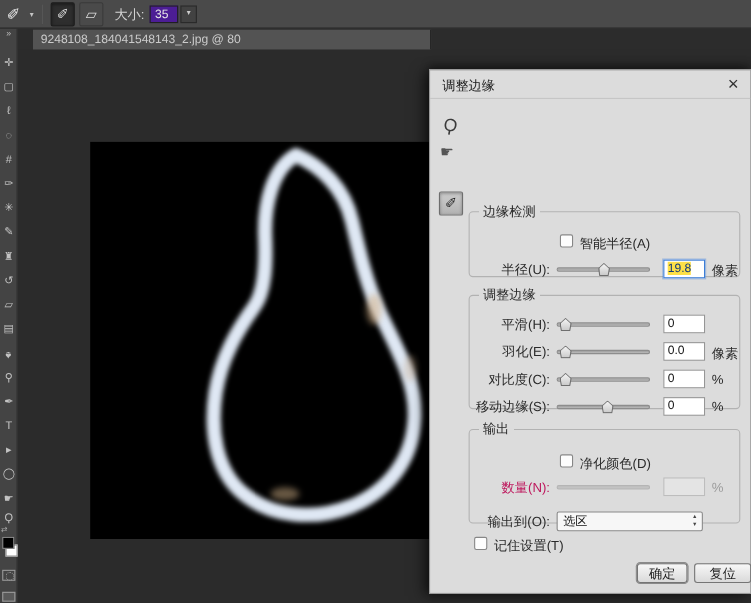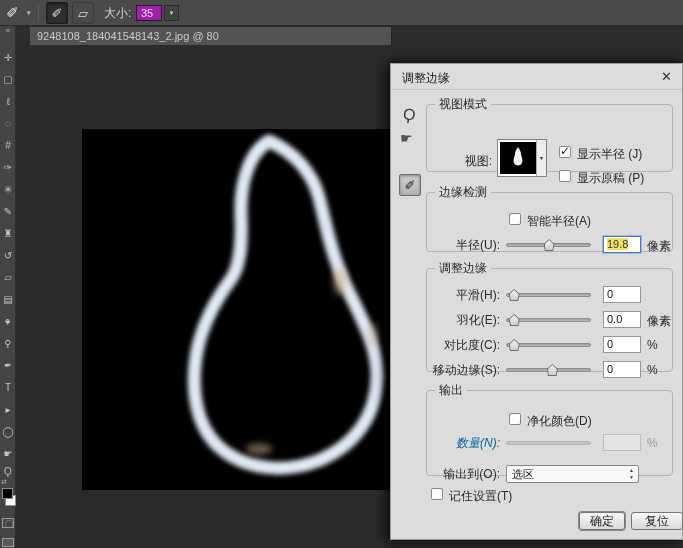--- a/index.html
+++ b/index.html
@@ -17,21 +17,21 @@
   .preset-btn { left:6px; color:#e2e2e2; font-size:15px; }
   .preset-arrow { left:27px; color:#c5c5c5; font-size:7px; }
   .ob-divider { position:absolute; left:38px; top:4px; width:1px; height:18px; background:#3a3a3a; border-right:1px solid #5a5a5a; }
   .tool-btn { position:absolute; top:2px; width:22px; height:22px; border:1px solid #3a3a3a;
     border-radius:2px; display:flex; align-items:center; justify-content:center;
     color:#dcdcdc; font-size:13px; background:#4a4a4a; }
   .tool-btn.active { background:#2e2e2e; border-color:#1c1c1c; box-shadow:inset 0 1px 3px rgba(0,0,0,.5); }
   #refine-radius-btn { left:46px; }
   #erase-refine-btn { left:72px; }
   .size-label { left:104px; color:#d5d5d5; font-size:12px; }
-  .size-box { position:absolute; left:136px; top:5px; width:26px; height:16px; background:#a21caf;
+  .size-box { position:absolute; left:136px; top:5px; width:26px; height:16px; background:#4c1d95;
     border:1px solid #202020; color:#e6e6e6; font-size:11px; line-height:14px; padding-left:4px; }
   .size-arrow-btn { position:absolute; left:164px; top:5px; width:15px; height:16px; background:#424242;
     border:1px solid #2a2a2a; color:#cccccc; font-size:7px; text-align:center; line-height:14px; }
 
   
   #tab-bar { position:absolute; left:16px; top:26px; width:667px; height:19px; background:#2c2c2c; z-index:4; }
   #doc-tab { position:absolute; left:14px; top:1px; width:362px; height:18px; background:#535353;
     border-right:1px solid #222; color:#cbcbcb; font-size:11px; line-height:18px;
     padding-left:7px; white-space:nowrap; overflow:hidden; }
 
@@ -76,21 +76,21 @@
 
   fieldset { position:absolute; left:35px; width:247px; border:1px solid #b2b2b2; border-radius:4px; }
   legend { font-size:12px; color:#2a2a2a; padding:0 4px; margin-left:8px; }
   #fs-view   { top:32px;  height:76px; }
   #fs-edge   { top:120px; height:68px; }
   #fs-adjust { top:196px; height:112px; }
   #fs-output { top:318px; height:94px; }
 
   .lbl { position:absolute; font-size:12px; color:#2a2a2a; white-space:nowrap; }
   .lbl.right { text-align:right; }
-  .lbl.disabled { color:#0369a1;font-style:italic; }
+  .lbl.disabled { color:#be185d; }
 
   .checkbox { position:absolute; width:12px; height:12px; background:#fdfdfd; border:1px solid #878787;
     border-radius:2px; }
   .checkbox .check { position:absolute; left:0px; top:-3px; font-size:12px; color:#1d1d1d; font-weight:bold; }
   .cb-label { position:absolute; font-size:12px; color:#2a2a2a; white-space:nowrap; }
 
   
   #view-thumb { position:absolute; left:70px; top:26px; width:50px; height:38px; background:#fff;
     border:1px solid #828282; }
   #view-thumb .thumb-img { position:absolute; left:2px; top:2px; width:36px; height:32px; background:#000; }
@@ -197,39 +197,20 @@
     <div id="dialog-title">调整边缘</div>
     <div id="dialog-close">✕</div>
   </div>
 
   <div class="side-icon" id="dlg-zoom-icon">Ϙ</div>
   <div class="side-icon" id="dlg-hand-icon">☛</div>
   <div id="dlg-brush-btn">
     <span>✐</span>
   </div>
 
-  <fieldset id="fs-view">
-    <legend>视图模式</legend>
-    <span class="lbl right" style="left:25px; top:40px; width:40px;">视图:</span>
-    <div id="view-thumb">
-      <div class="thumb-img">
-        <svg width="36" height="32" viewBox="0 0 36 32">
-          <path d="M18,5 C19.6,7.5 21,9.5 21,12 C21,14 22.3,15 22.3,17.2 A4.6,4.6 0 1 1 13.7,17.2
-                   C13.7,15 15,14 15,12 C15,9.5 16.4,7.5 18,5 Z" fill="#ffffff" opacity="0.95"></path>
-        </svg>
-      </div>
-      <div class="dd-strip">▾</div>
-    </div>
-    <div class="checkbox" style="left:132px; top:33px;">
-      <span class="check">✓</span>
-    </div>
-    <span class="cb-label" style="left:150px; top:33px;">显示半径 (J)</span>
-    <div class="checkbox" style="left:132px; top:57px;"></div>
-    <span class="cb-label" style="left:150px; top:57px;">显示原稿 (P)</span>
-  </fieldset>
 
   <fieldset id="fs-edge">
     <legend>边缘检测</legend>
     <div class="checkbox" style="left:82px; top:12px;"></div>
     <span class="cb-label" style="left:100px; top:12px;">智能半径(A)</span>
     <span class="lbl right" style="left:8px; top:36px; width:65px;">半径(U):</span>
     <div class="slider" style="left:79px; top:42px;">
       <div class="thumb t-mid"></div>
     </div>
     <div class="numbox focused" style="left:176px; top:35px;">

